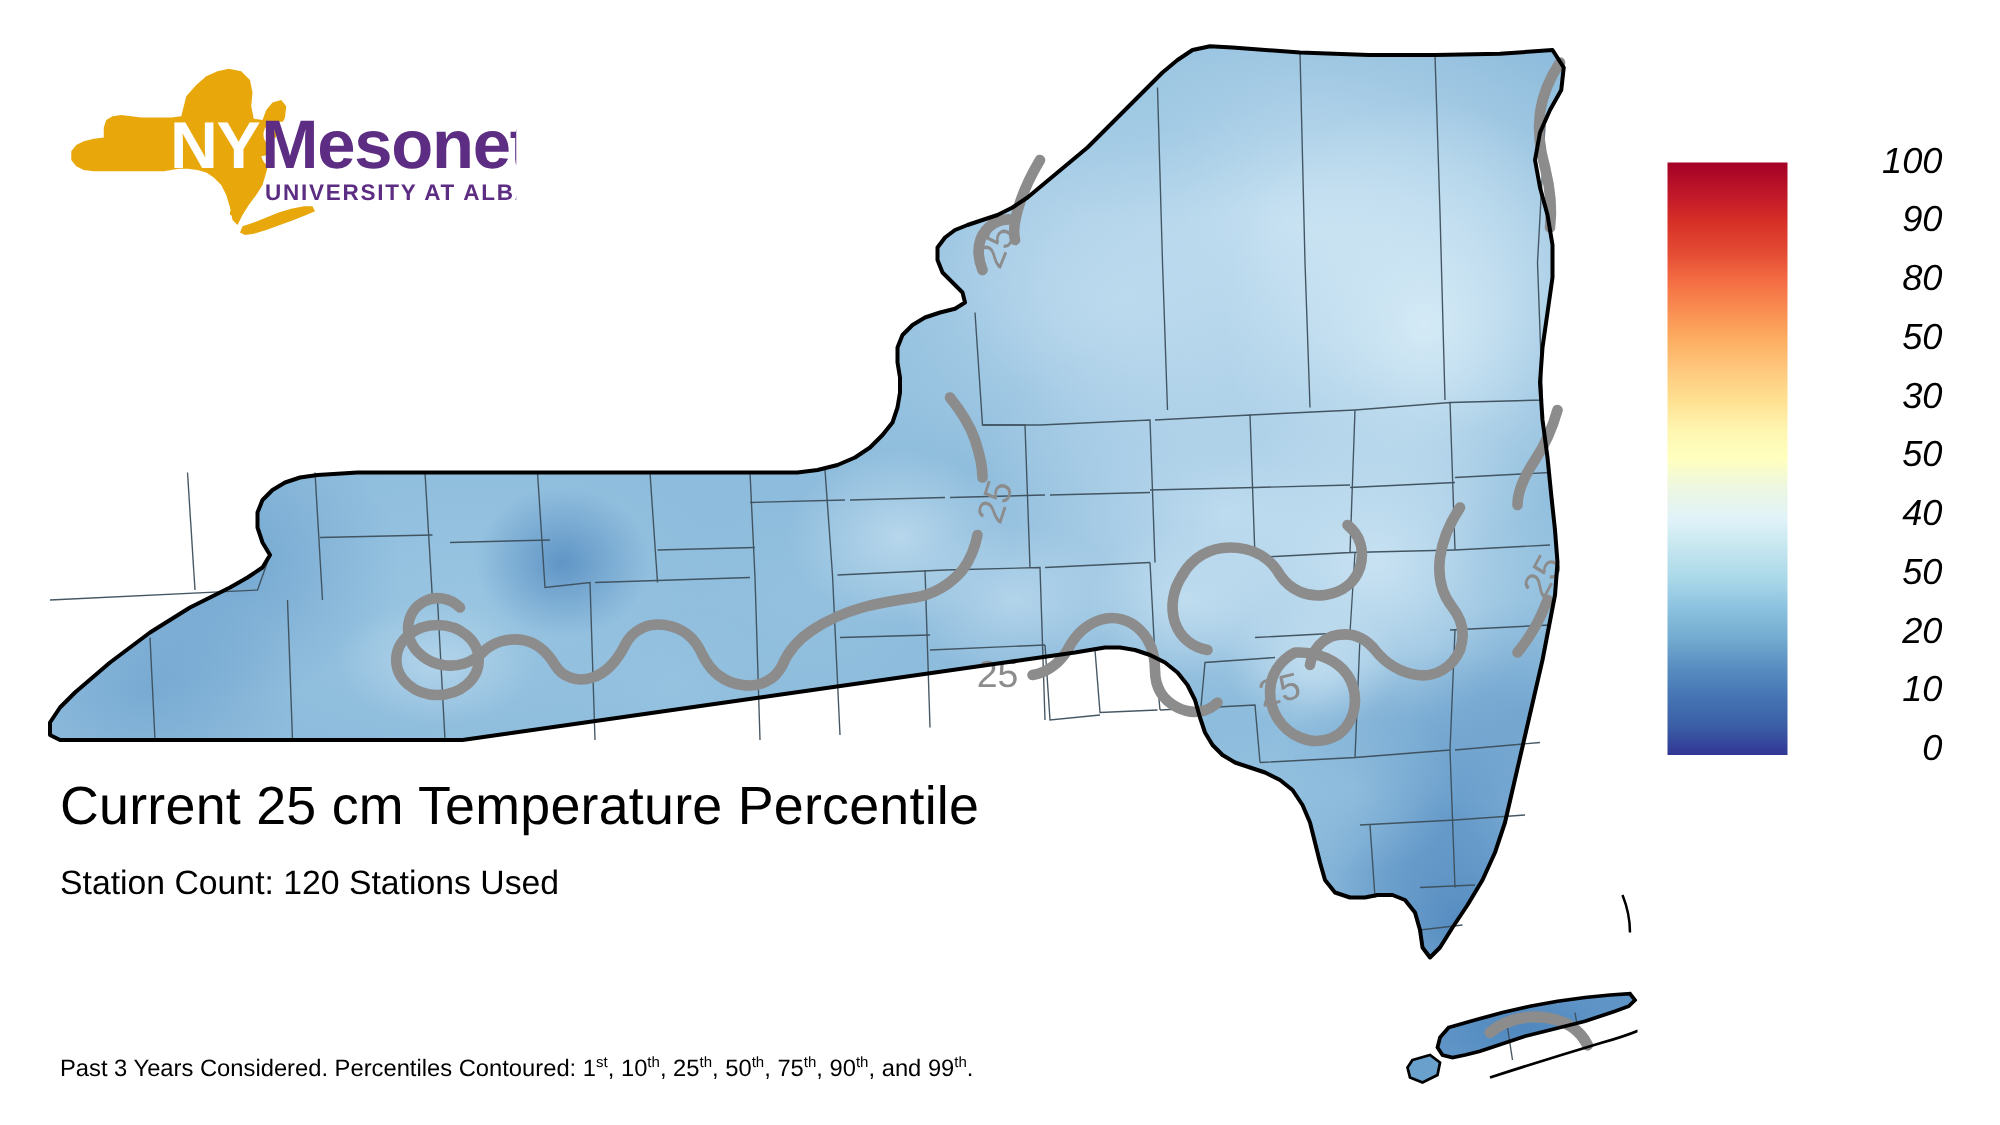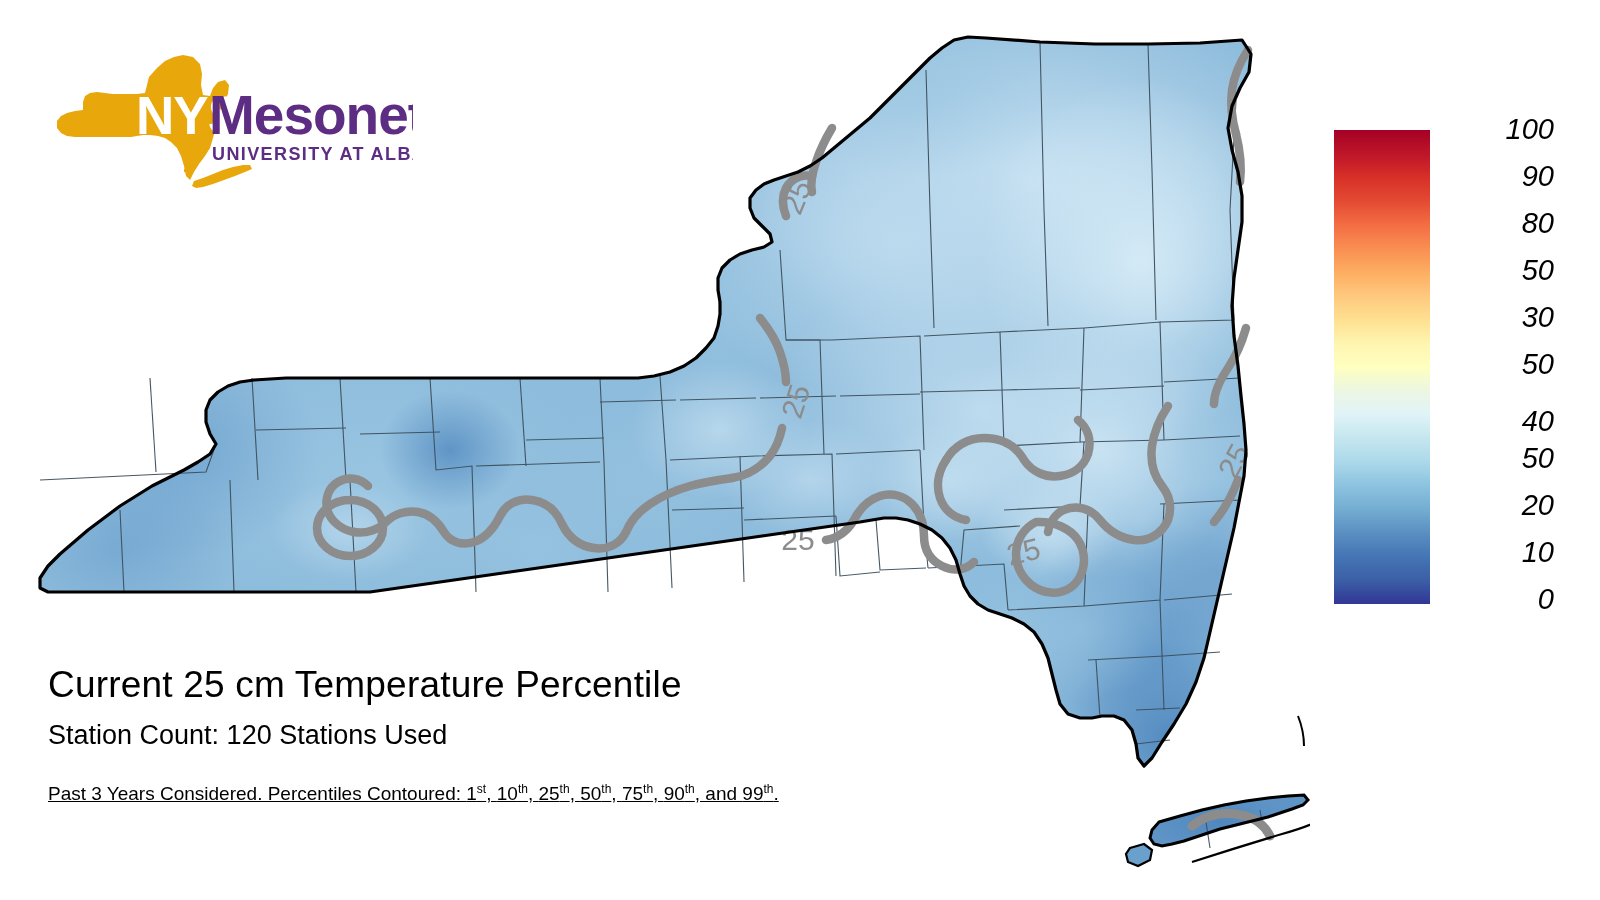--- a/index.html
+++ b/index.html
@@ -85,41 +85,39 @@
   }
 
   
   #caption {
     position: absolute;
     left: 48px;
     top: 624px;
     width: 960px;
   }
   #fig-title {
-    font-size: 37px;
+    font-size: 43px;
     line-height: 42px;
     letter-spacing: 0.2px;
     white-space: nowrap;
-    margin-top: 40px;
   }
   .sub-line {
     font-size: 27px;
     line-height: 33px;
     white-space: nowrap;
   }
   #sub-created { margin-top: 26px; }
-  #sub-stations { margin-top: 13px; }
+  #sub-stations { margin-top: 24px; }
   #footnote {
     position: absolute;
     left: 48px;
-    top: 782px;
+    top: 844px;
     font-size: 19px;
     line-height: 24px;
     white-space: nowrap;
-    text-decoration: underline;
   }
   #footnote sup {
     font-size: 12px;
     vertical-align: super;
     line-height: 0;
   }
 
   .contour-label {
     font-family: "Liberation Sans", sans-serif;
     font-size: 30px;
@@ -429,21 +427,21 @@
 </div>
 
 <div id="colorbar-group">
   <div id="colorbar-bar"></div>
   <div class="cb-tick" style="top:-15px">100</div>
   <div class="cb-tick" style="top:32px">90</div>
   <div class="cb-tick" style="top:79px">80</div>
   <div class="cb-tick" style="top:126px">50</div>
   <div class="cb-tick" style="top:173px">30</div>
   <div class="cb-tick" style="top:220px">50</div>
-  <div class="cb-tick" style="top:277px">40</div>
+  <div class="cb-tick" style="top:267px">40</div>
   <div class="cb-tick" style="top:314px">50</div>
   <div class="cb-tick" style="top:361px">20</div>
   <div class="cb-tick" style="top:408px">10</div>
   <div class="cb-tick" style="top:455px">0</div>
 </div>
 
 <div id="caption">
   <div id="fig-title">Current 25 cm Temperature Percentile</div>
   <div class="sub-line" id="sub-stations">Station Count: 120 Stations Used</div>
 </div>

